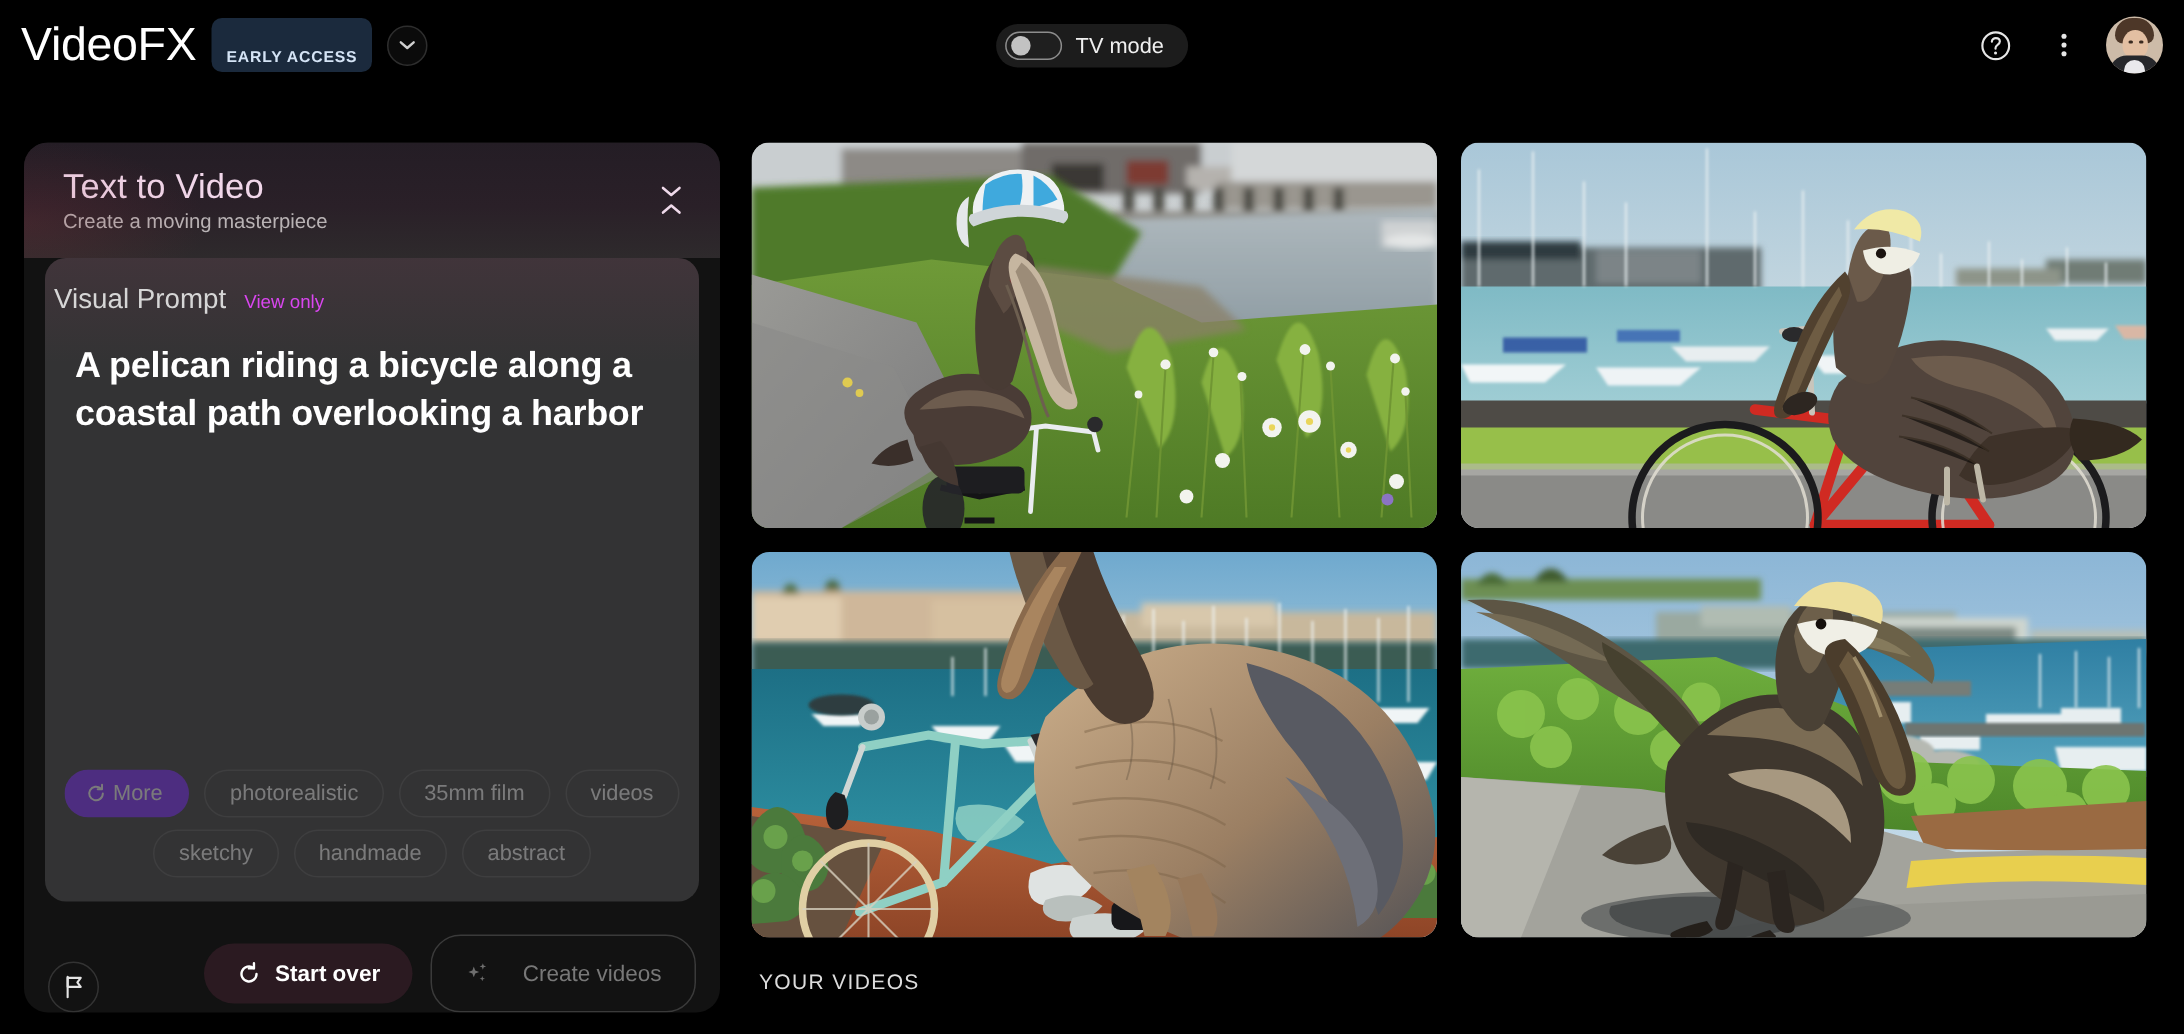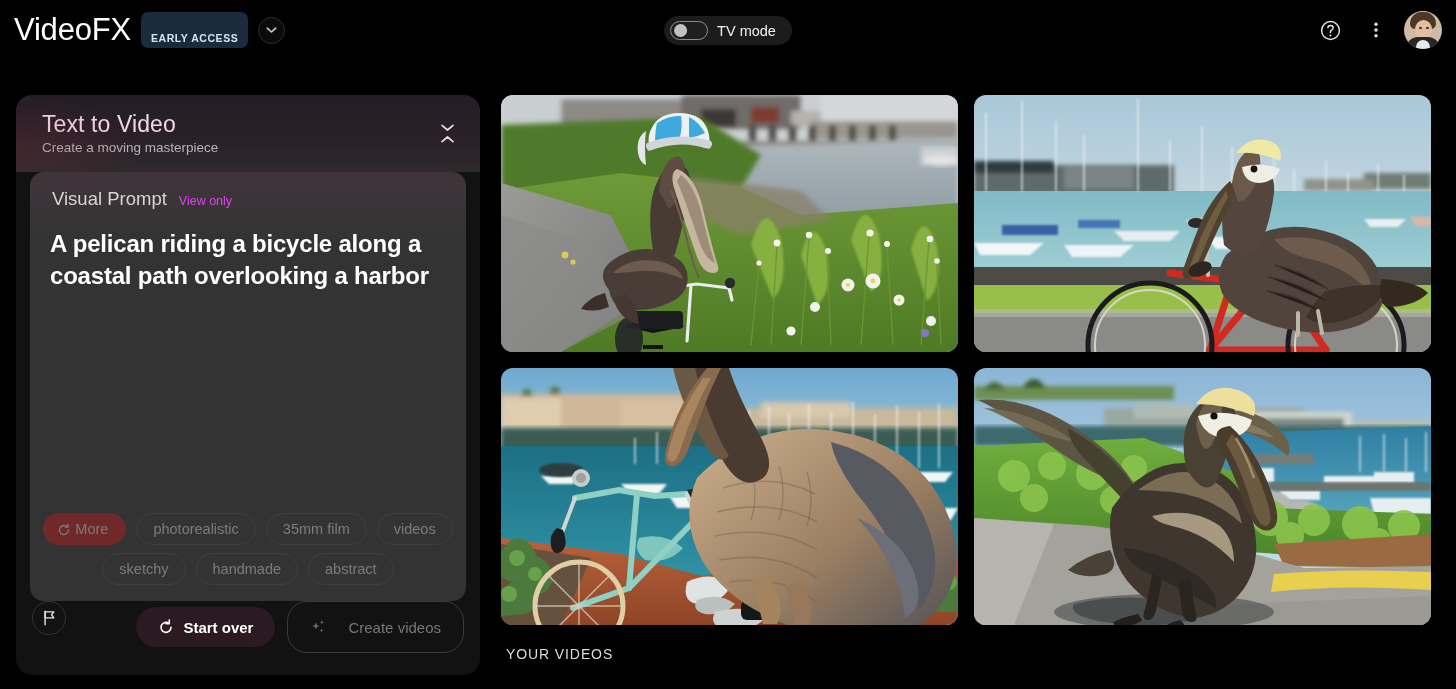--- a/index.html
+++ b/index.html
@@ -136,21 +136,21 @@
     display: flex; flex-direction: column;
     overflow: hidden;
   }
   .prompt-card::before {
     content:''; position:absolute; left:0; top:0; right:0; height: 70px;
     background: linear-gradient(180deg, rgba(90,55,70,0.35), rgba(51,51,52,0) 100%);
     pointer-events:none;
   }
   .prompt-head {
     display: flex; align-items: baseline; gap: 12px;
-    padding: 16px 20px 0 22px; position: relative;
+    padding: 16px 20px 0 6px; position: relative;
   }
   .prompt-label { font-size: 18.5px; color: #d6d6d6; font-weight: 400; }
   .prompt-viewonly { font-size: 12.5px; color: #d946ef; }
   .prompt-text {
     padding: 18px 22px 0 20px;
     font-size: 24px; font-weight: 700; color: #ffffff;
     line-height: 1.33; letter-spacing: -0.2px;
     position: relative;
   }
   .chips-wrap {
@@ -160,28 +160,28 @@
     gap: 8px 10px;
     opacity: 0.46;
     position: relative;
   }
   .chip {
     border: 1px solid #4b4b4c; border-radius: 18px;
     padding: 7px 16px; font-size: 14.5px; color: #cfcfcf;
     background: transparent; cursor: pointer; white-space: nowrap;
   }
   .chip.more {
-    background: #b91c1c; border-color: transparent;
-    display: flex; align-items: flex-end; gap: 4px;
+    background: #6d28d9; border-color: transparent;
+    display: flex; align-items: center; gap: 4px;
     padding: 7px 17px 7px 13px;
   }
   .chip-row { display: flex; justify-content: center; gap: 10px; width: 100%; }
 
   .panel-footer {
-    height: 74px; display: flex; align-items: flex-start;
+    height: 74px; display: flex; align-items: flex-end;
     padding: 0 16px; gap: 12px; position: relative;
   }
   .flag-btn {
     width: 34px; height: 34px; border-radius: 50%;
     border: 1px solid #333; display: flex; align-items: center; justify-content: center;
     cursor: pointer; flex: 0 0 auto;
   }
   .footer-actions { margin-left: auto; display: flex; align-items: center; gap: 12px; }
   .btn-startover {
     background: #2b1a21; color: #ffffff; border: none; border-radius: 20px;

